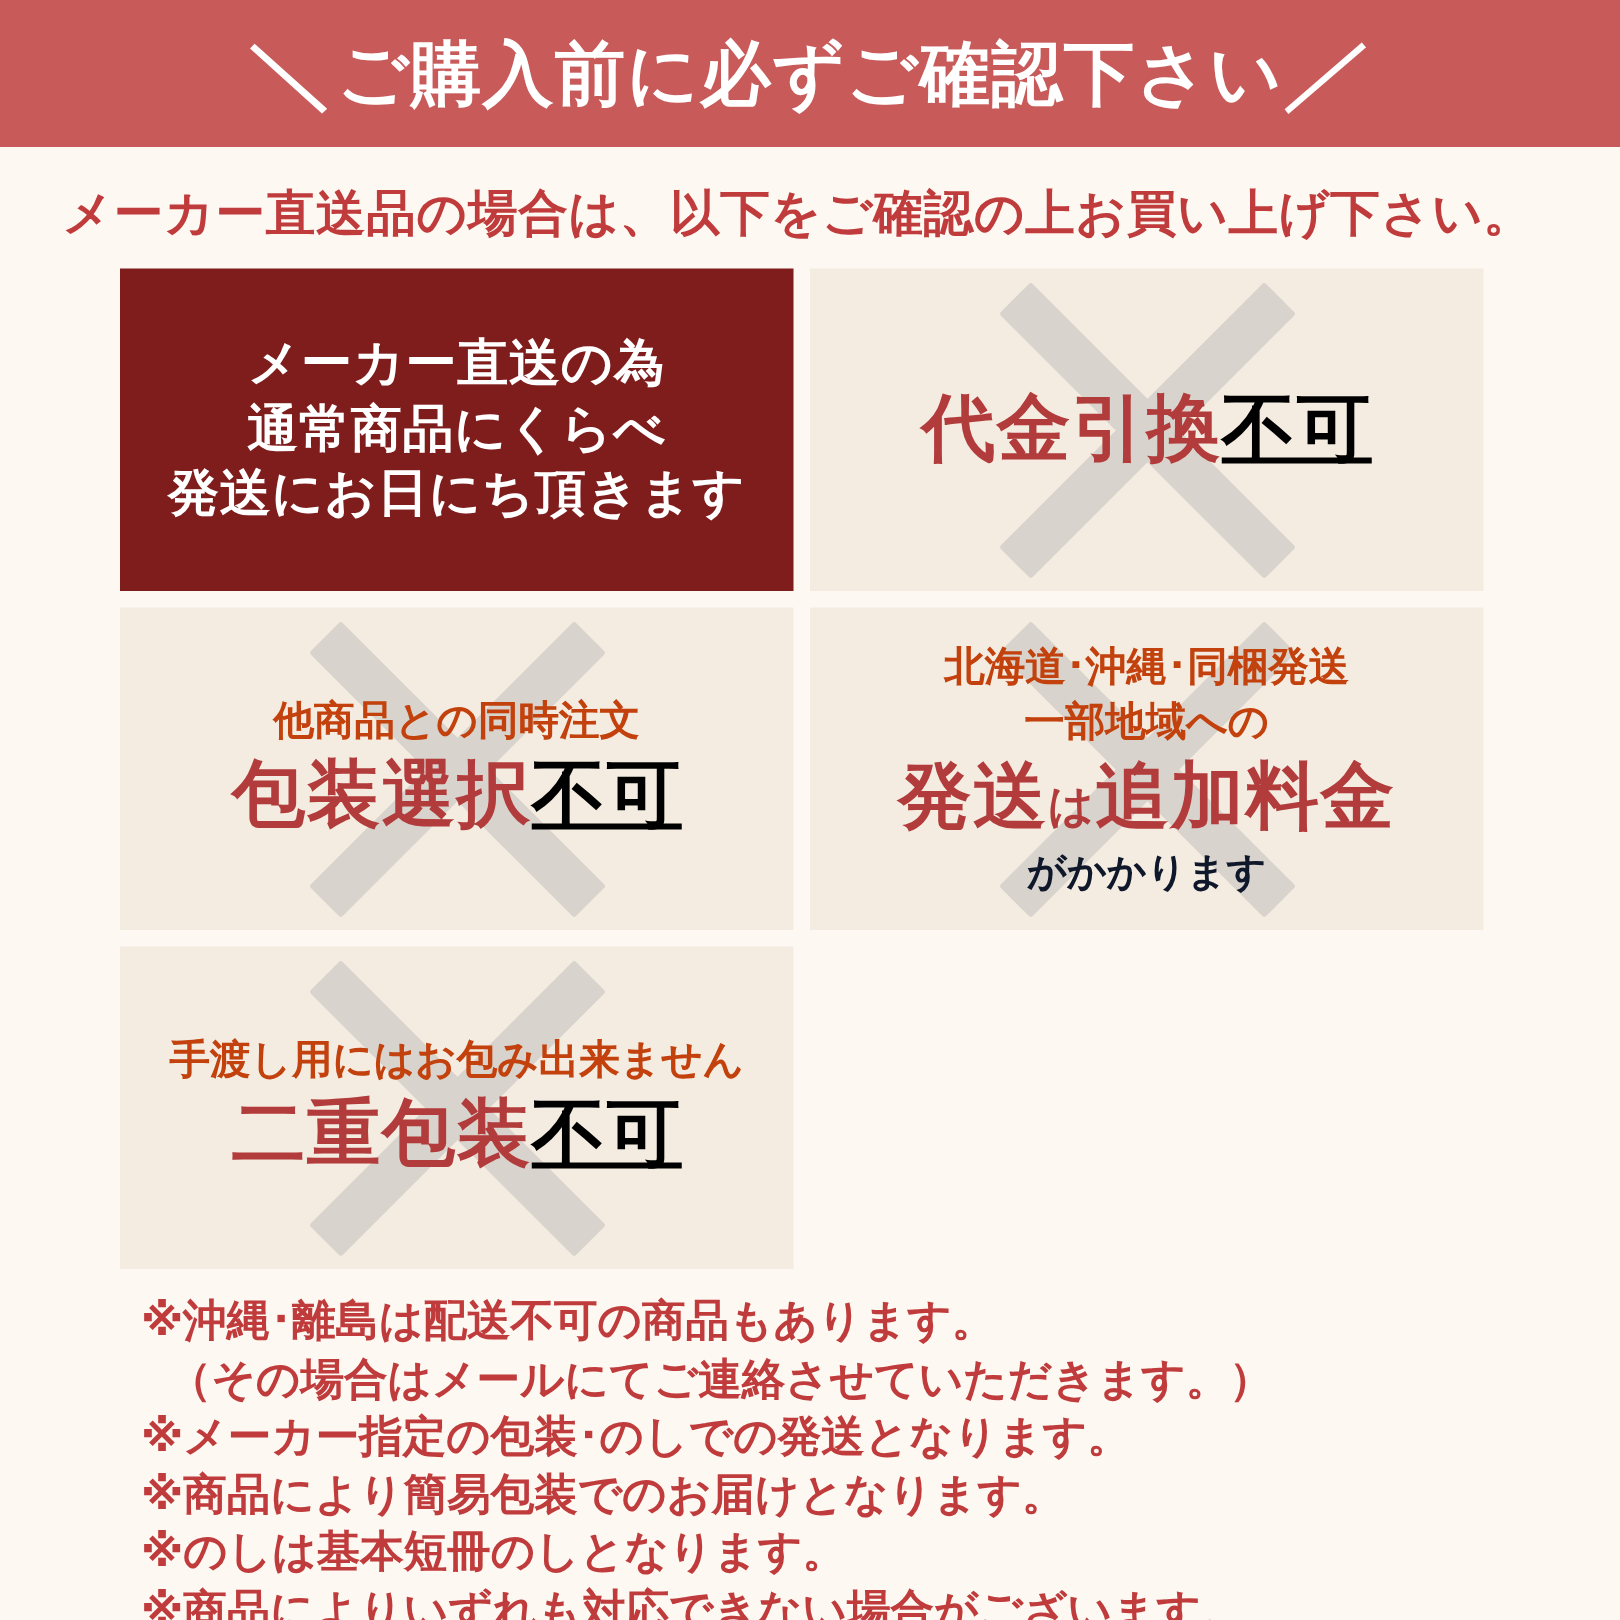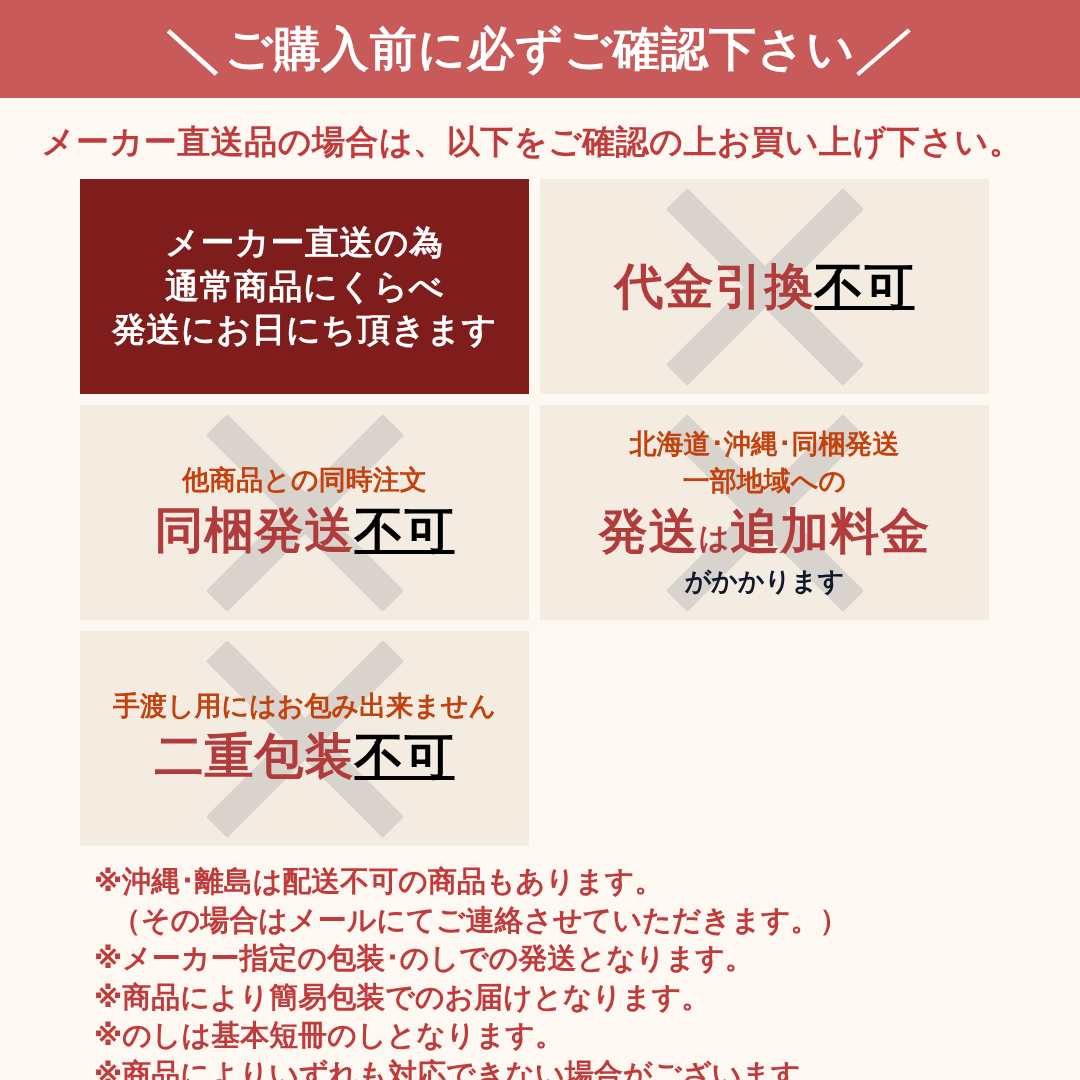--- a/index.html
+++ b/index.html
@@ -199,21 +199,21 @@
       </div>
     </div>
 
     <div class="cell">
       <div class="xmark">
           <span class="a"></span>
           <span class="b"></span>
         </div>
       <div class="cell-content">
         <span class="t-small">他商品との同時注文</span>
-        <span class="t-big"><span>同梱発送</span><span class="muted">不可</span></span>
+        <span class="t-big"><span>包装選択</span><span class="muted">不可</span></span>
       </div>
     </div>
 
 
     <div class="cell">
       <div class="xmark">
           <span class="a"></span>
           <span class="b"></span>
         </div>
       <div class="cell-content">

